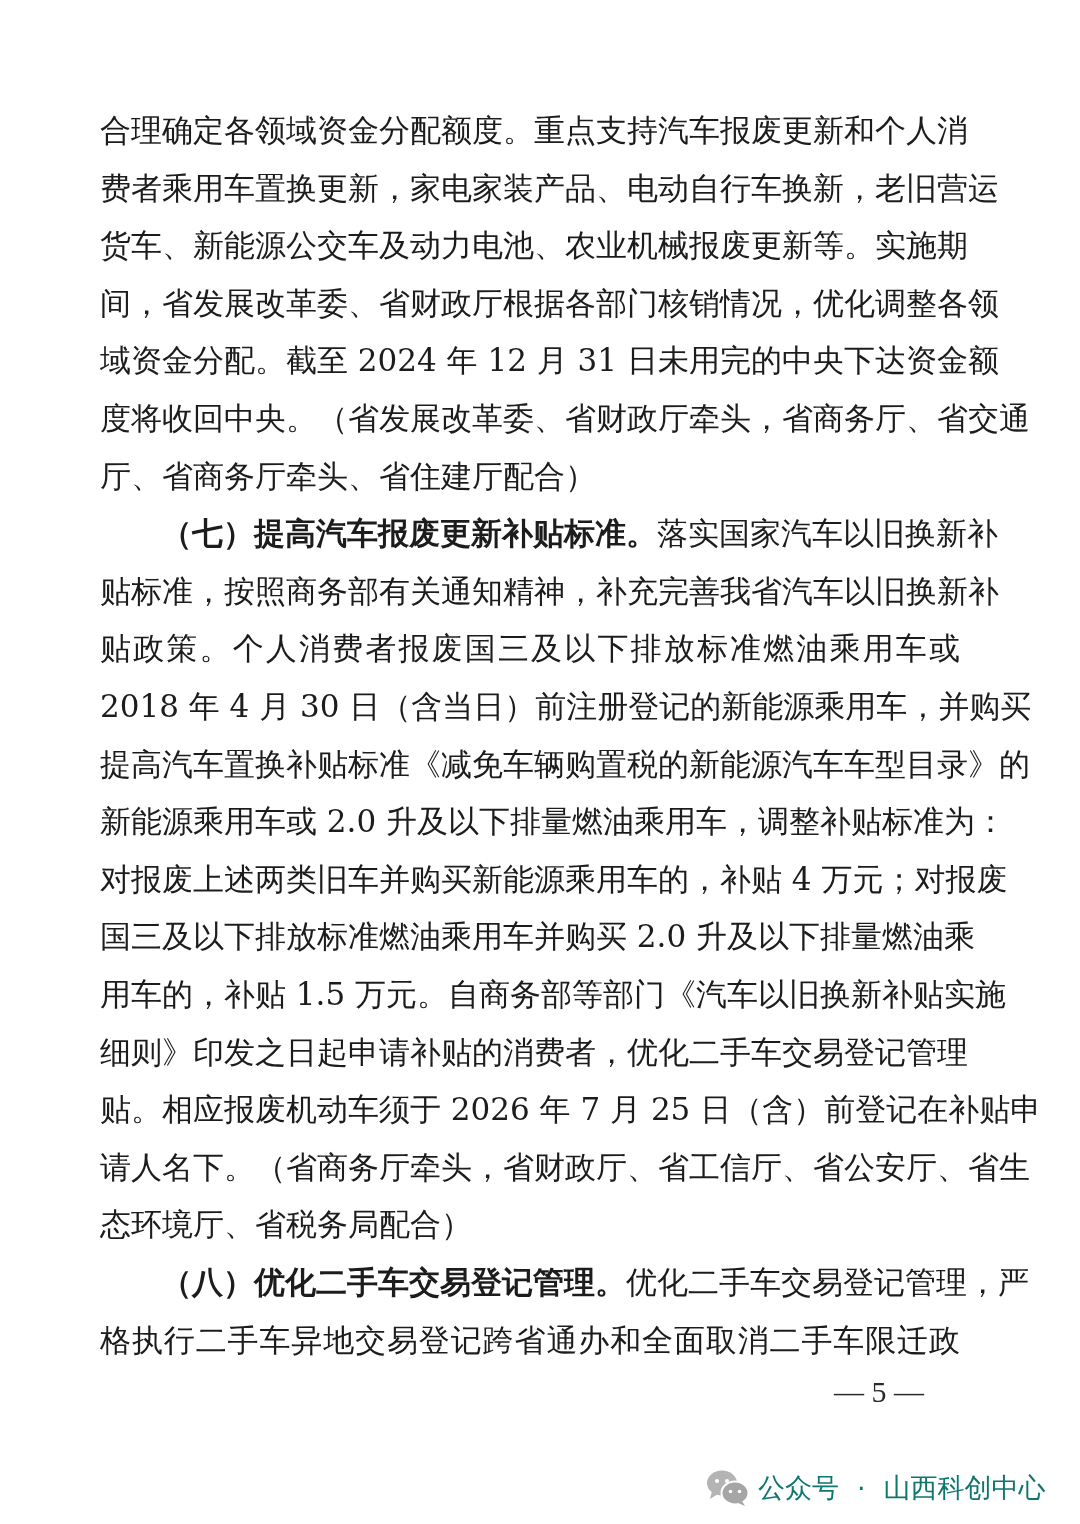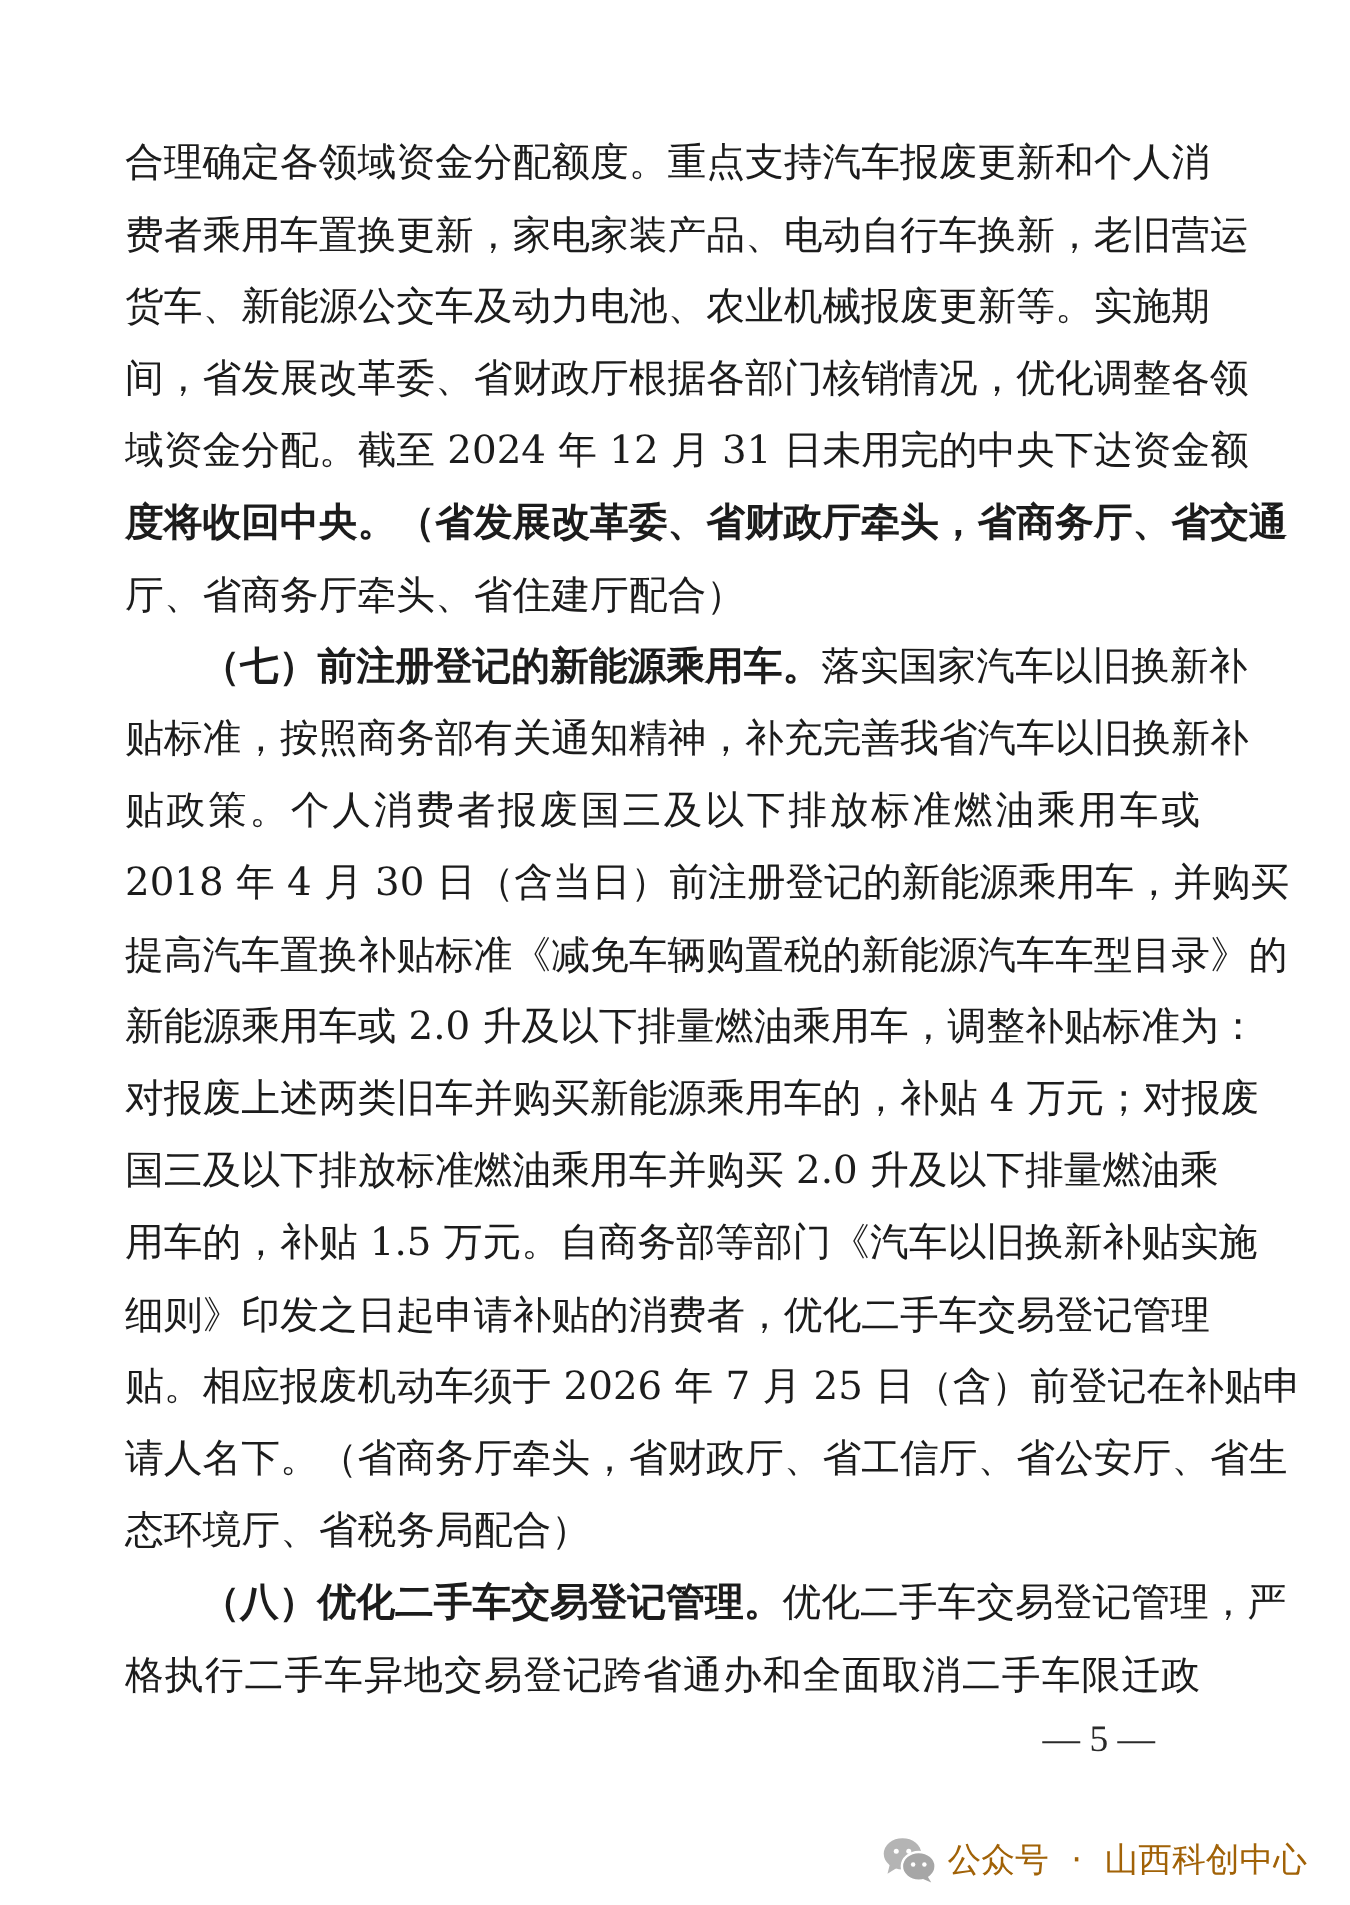--- a/index.html
+++ b/index.html
@@ -58,21 +58,21 @@
     white-space: nowrap;
   }
   .watermark {
     position: absolute;
     left: 690px;
     top: 1468px;
     height: 40px;
     display: flex;
     align-items: center;
     gap: 8px;
-    color: #a16207;
+    color: #0f766e;
     font-family: "DejaVu Sans", "Liberation Sans", sans-serif;
     font-size: 27px;
     white-space: nowrap;
   }
   .wechat-icon {
     width: 44px;
     height: 38px;
     display: inline-block;
   }
   .wm-sep {
@@ -82,23 +82,23 @@
 </head>
 <body>
 
 <div class="page">
   <div id="lines">
       <div class="line" style="top: 108px; letter-spacing: 0px;"><span>合理确定各领域资金分配额度。重点支持汽车报废更新和个人消</span></div>
       <div class="line" style="top: 165.6px; letter-spacing: 0px;"><span>费者乘用车置换更新，家电家装产品、电动自行车换新，老旧营运</span></div>
       <div class="line" style="top: 223.2px; letter-spacing: 0px;"><span>货车、新能源公交车及动力电池、农业机械报废更新等。实施期</span></div>
       <div class="line" style="top: 280.8px; letter-spacing: 0px;"><span>间，省发展改革委、省财政厅根据各部门核销情况，优化调整各领</span></div>
       <div class="line" style="top: 338.4px; letter-spacing: 0px;"><span>域资金分配。截至 2024 年 12 月 31 日未用完的中央下达资金额</span></div>
-      <div class="line" style="top: 396px; letter-spacing: 0px; font-weight: bold;"><span>度将收回中央。（省发展改革委、省财政厅牵头，省商务厅、省交通</span></div>
+      <div class="line" style="top: 396px; letter-spacing: 0px;"><span>度将收回中央。（省发展改革委、省财政厅牵头，省商务厅、省交通</span></div>
       <div class="line last" style="top: 453.6px;"><span>厅、省商务厅牵头、省住建厅配合）</span></div>
-      <div class="line indent" style="top: 511.2px; letter-spacing: 0px;"><span class="bold">（七）前注册登记的新能源乘用车。</span><span>落实国家汽车以旧换新补</span></div>
+      <div class="line indent" style="top: 511.2px; letter-spacing: 0px;"><span class="bold">（七）提高汽车报废更新补贴标准。</span><span>落实国家汽车以旧换新补</span></div>
       <div class="line" style="top: 568.8px; letter-spacing: 0px;"><span>贴标准，按照商务部有关通知精神，补充完善我省汽车以旧换新补</span></div>
       <div class="line" style="top: 626.4px; letter-spacing: 0px;"><span>贴政策。个人消费者报废国三及以下排放标准燃油乘用车或</span></div>
       <div class="line" style="top: 684px; letter-spacing: 0px;"><span>2018 年 4 月 30 日（含当日）前注册登记的新能源乘用车，并购买</span></div>
       <div class="line" style="top: 741.6px; letter-spacing: 0px;"><span>提高汽车置换补贴标准《减免车辆购置税的新能源汽车车型目录》的</span></div>
       <div class="line" style="top: 799.2px; letter-spacing: 0px;"><span>新能源乘用车或 2.0 升及以下排量燃油乘用车，调整补贴标准为：</span></div>
       <div class="line" style="top: 856.8px; letter-spacing: 0px;"><span>对报废上述两类旧车并购买新能源乘用车的，补贴 4 万元；对报废</span></div>
       <div class="line" style="top: 914.4px; letter-spacing: 0px;"><span>国三及以下排放标准燃油乘用车并购买 2.0 升及以下排量燃油乘</span></div>
       <div class="line" style="top: 972px; letter-spacing: 0px;"><span>用车的，补贴 1.5 万元。自商务部等部门《汽车以旧换新补贴实施</span></div>
       <div class="line" style="top: 1029.6px; letter-spacing: 0px;"><span>细则》印发之日起申请补贴的消费者，优化二手车交易登记管理</span></div>
       <div class="line" style="top: 1087.2px; letter-spacing: 0px;"><span>贴。相应报废机动车须于 2026 年 7 月 25 日（含）前登记在补贴申</span></div>

